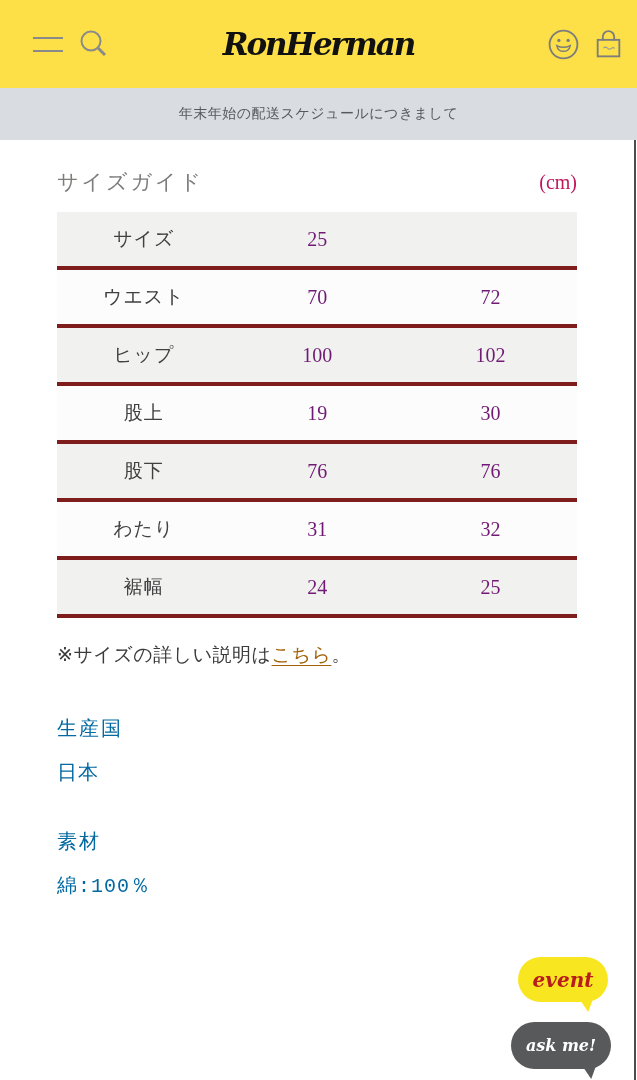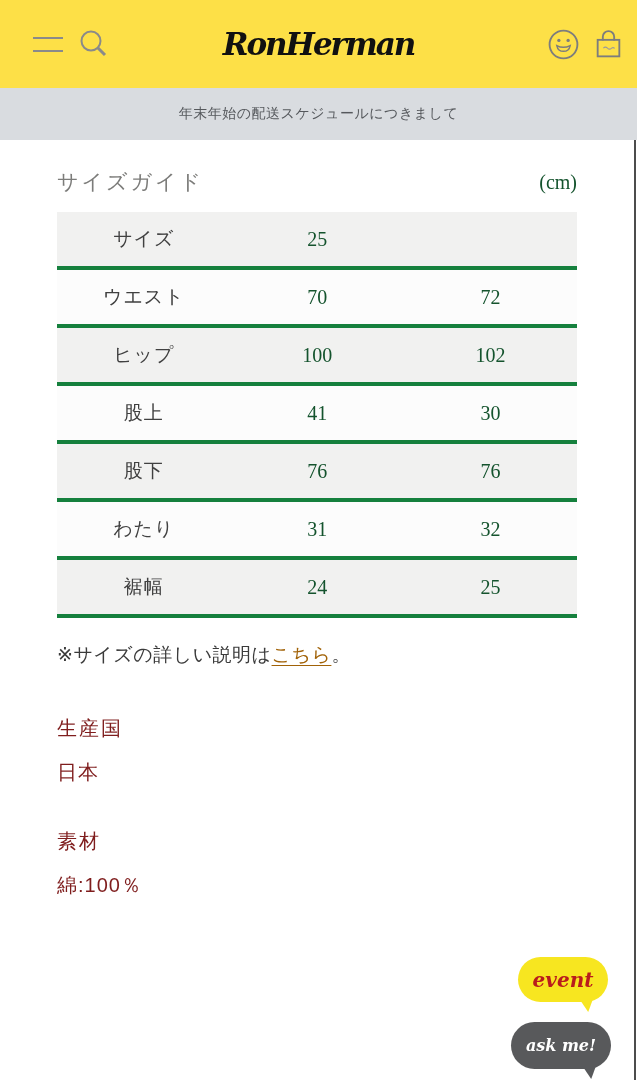--- a/index.html
+++ b/index.html
@@ -36,36 +36,36 @@
     font-size:14px; color:#55585c; letter-spacing:.5px; cursor:pointer;
   }
 
   
   .main { padding:28px 60px 0 57px; }
   .sg-head { display:flex; align-items:baseline; justify-content:space-between; margin-bottom:16px; }
   .sg-title {
     font-family:"Liberation Serif","DejaVu Serif",serif; font-weight:normal;
     font-size:21px; color:#7c7c7a; letter-spacing:3px;
   }
-  .sg-unit { font-family:"Liberation Serif","DejaVu Serif",serif; font-size:20px; color:#14532d; }
+  .sg-unit { font-family:"Liberation Serif","DejaVu Serif",serif; font-size:20px; color:#be185d; }
 
   .size-table { width:100%; }
   .size-row {
     display:grid; grid-template-columns:33.4% 33.3% 33.3%;
-    align-items:center; height:58px; border-bottom:4px solid #15803d;
+    align-items:center; height:58px; border-bottom:4px solid #7f1d1d;
   }
   .size-row.odd  { background:#f1f1f0; }
   .size-row.even { background:#fcfcfc; }
   .size-label { text-align:center; font-size:19px; color:#404040; letter-spacing:1px; }
-  .size-val   { text-align:center; font-family:"Liberation Serif","DejaVu Serif",serif; font-size:20px; color:#14532d; }
+  .size-val   { text-align:center; font-family:"Liberation Serif","DejaVu Serif",serif; font-size:20px; color:#701a75; }
 
   .note { margin-top:24px; font-size:19px; color:#3b3b3b; letter-spacing:.5px; }
   .note a { color:#a16207; text-decoration:underline; text-underline-offset:4px; cursor:pointer; }
 
-  .info { margin-top:47px; font-family:Liberation Sans, sans-serif; color:#7f1d1d; font-size:20px; }
+  .info { margin-top:47px; font-family:Liberation Mono, monospace; color:#0369a1; font-size:20px; }
   .info-block { margin-bottom:42px; }
   .info-label { display:block; letter-spacing:2px; margin-bottom:17px; font-weight:normal; }
   .info-value { display:block; letter-spacing:1px; }
 
   
   .bubble {
     position:absolute; display:flex; align-items:center; justify-content:center;
     border-radius:24px; cursor:pointer; border:none;
     font-family:"DejaVu Serif","Liberation Serif",serif; font-style:italic; font-weight:bold;
   }
@@ -143,21 +143,21 @@
         <span class="size-val">70</span>
         <span class="size-val">72</span>
       </div>
       <div class="size-row odd">
         <span class="size-label">ヒップ</span>
         <span class="size-val">100</span>
         <span class="size-val">102</span>
       </div>
       <div class="size-row even">
         <span class="size-label">股上</span>
-        <span class="size-val">41</span>
+        <span class="size-val">19</span>
         <span class="size-val">30</span>
       </div>
       <div class="size-row odd">
         <span class="size-label">股下</span>
         <span class="size-val">76</span>
         <span class="size-val">76</span>
       </div>
       <div class="size-row even">
         <span class="size-label">わたり</span>
         <span class="size-val">31</span>

